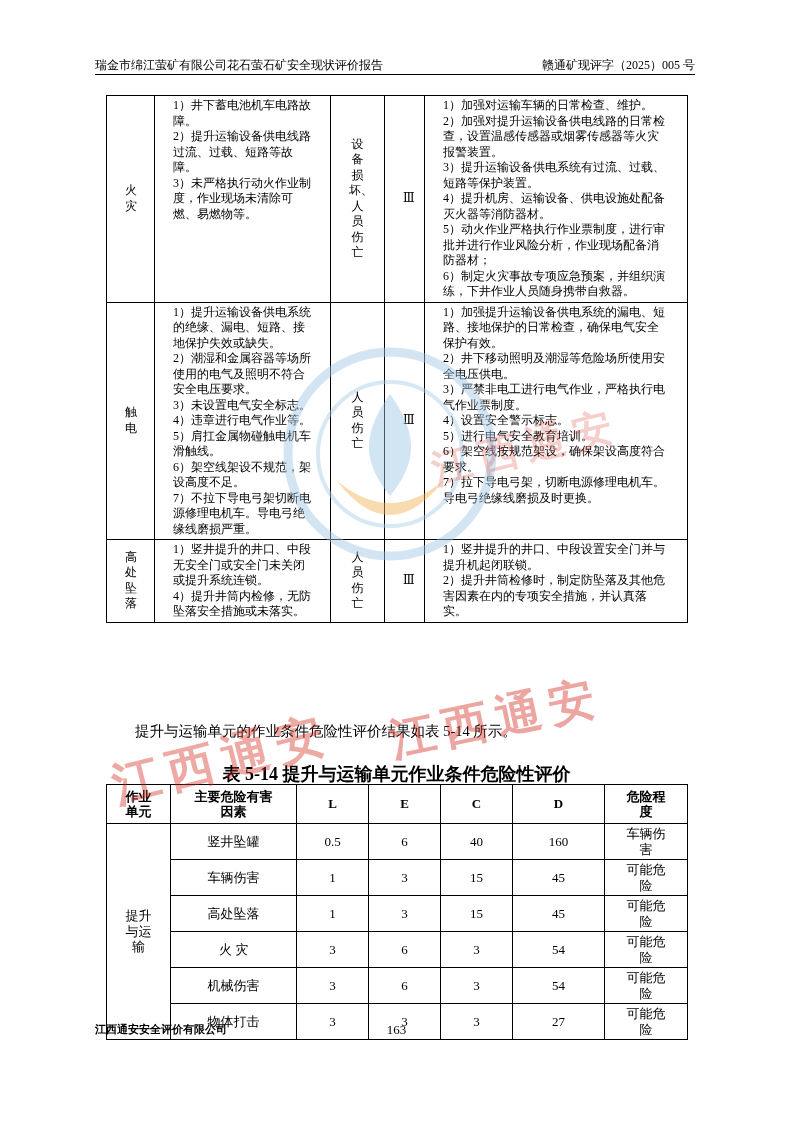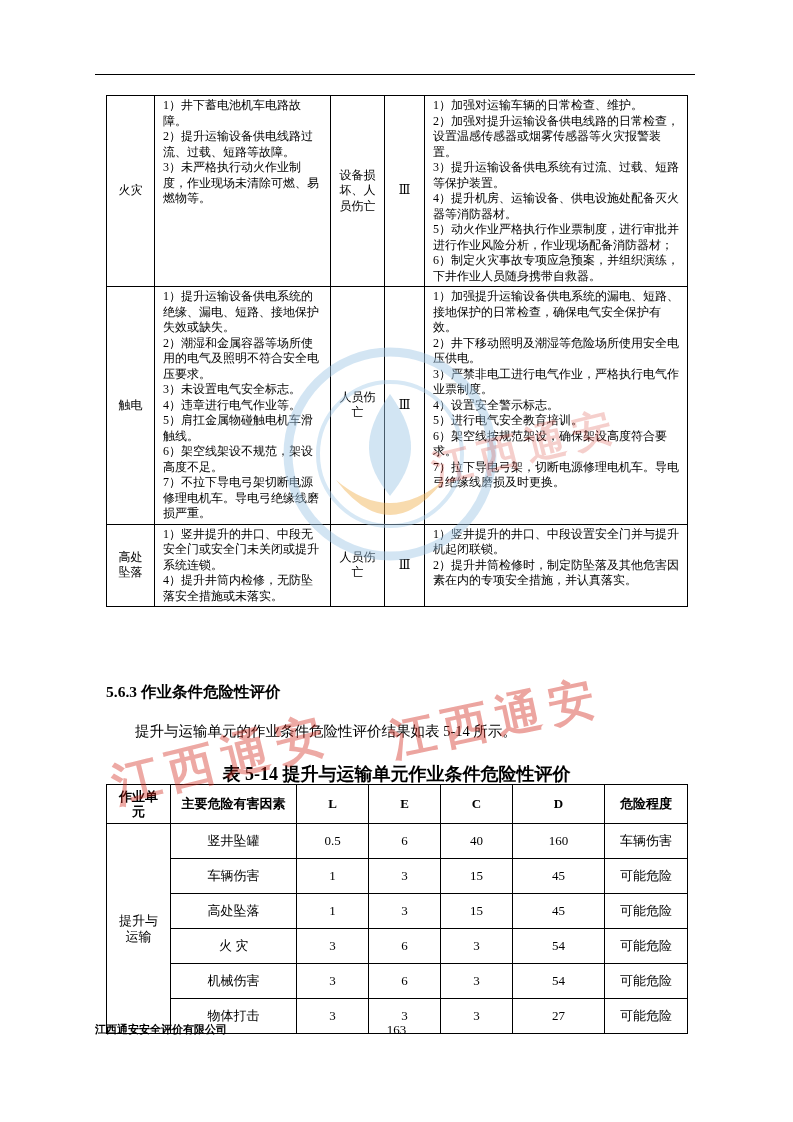--- a/index.html
+++ b/index.html
@@ -11,21 +11,21 @@
 
   
   .header{
     position:absolute;top:52px;left:95px;width:600px;height:22px;
     font-size:12px;display:flex;justify-content:space-between;align-items:flex-end;
   }
   .header-rule{position:absolute;top:74px;left:95px;width:600px;border-top:1.5px solid #000;}
 
   
   table{border-collapse:collapse;table-layout:fixed;}
-  td,th{border:1px solid #000;font-size:12px;line-height:15.5px;padding:2px 8px;vertical-align:middle;word-break:break-all;}
+  td,th{border:1px solid #000;font-size:12px;line-height:15.5px;padding:2px 18px;vertical-align:middle;word-break:break-all;}
   .pre{white-space:pre-line;text-align:left;vertical-align:top;}
   .center{text-align:center;}
 
   
   .hazard-table{position:absolute;top:95px;left:106px;width:581px;}
 
   
   .section-heading{
     position:absolute;top:682px;left:106px;font-size:15.5px;font-weight:bold;
     font-family:"Liberation Serif","DejaVu Serif",serif;
@@ -56,20 +56,24 @@
   }
   .wm-red-1{left:110px;top:728px;font-size:48px;opacity:0.40;transform:rotate(-14deg);}
   .wm-red-2{left:388px;top:688px;font-size:46px;opacity:0.42;transform:rotate(-12deg);}
   .wm-red-3{left:430px;top:420px;font-size:40px;opacity:0.22;transform:rotate(-14deg);}
 </style>
 </head>
 <body>
 
 <div class="page">
 
+  <div class="header">
+    <span>瑞金市绵江萤矿有限公司花石萤石矿安全现状评价报告</span>
+    <span>赣通矿现评字（2025）005 号</span>
+  </div>
   <div class="header-rule"></div>
 
   <table class="hazard-table">
     <colgroup>
       <col style="width:48px">
         <col style="width:176px">
         <col style="width:54px">
         <col style="width:40px">
         <col style="width:263px">
     </colgroup>
@@ -112,21 +116,20 @@
         <td class="pre">1）竖井提升的井口、中段无安全门或安全门未关闭或提升系统连锁。
 4）提升井筒内检修，无防坠落安全措施或未落实。</td>
         <td class="center">人员伤亡</td>
         <td class="center">Ⅲ</td>
         <td class="pre">1）竖井提升的井口、中段设置安全门并与提升机起闭联锁。
 2）提升井筒检修时，制定防坠落及其他危害因素在内的专项安全措施，并认真落实。</td>
       </tr>
     </tbody>
   </table>
 
-  <div class="section-heading">5.6.3 作业条件危险性评价</div>
   <p class="body-paragraph">提升与运输单元的作业条件危险性评价结果如表 5-14 所示。</p>
 
   <div class="lec-caption">表 5-14 提升与运输单元作业条件危险性评价</div>
   <table class="lec-table">
     <colgroup>
       <col style="width:64px">
         <col style="width:126px">
         <col style="width:72px">
         <col style="width:72px">
         <col style="width:72px">

